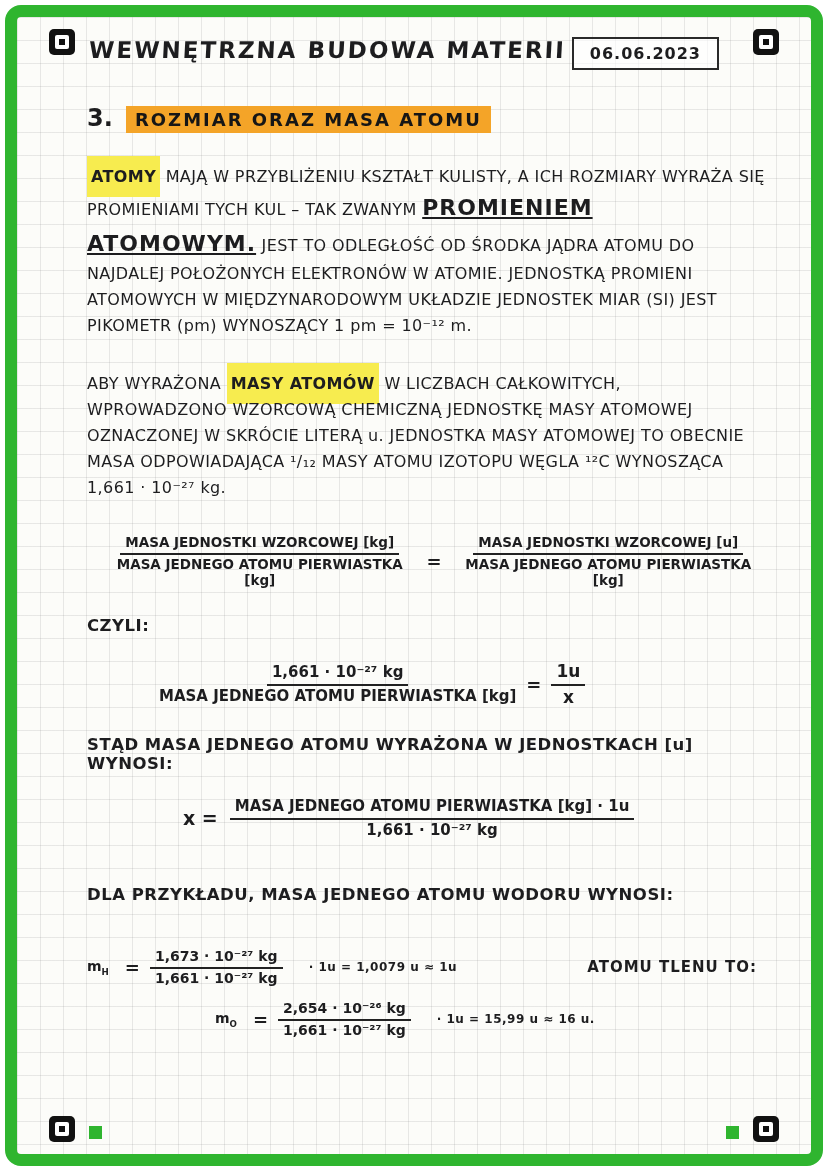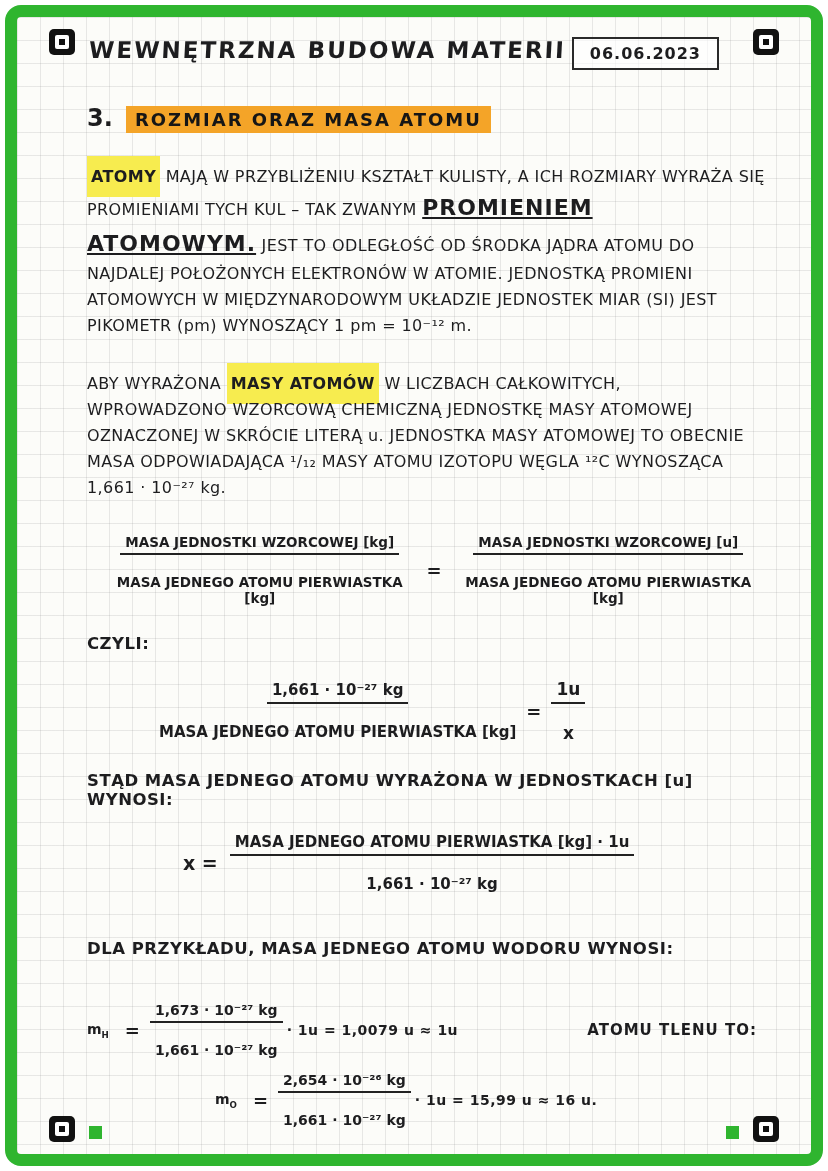--- a/index.html
+++ b/index.html
@@ -62,34 +62,34 @@
   .para {
     margin-top: 32px; max-width: 692px;
     font-size: 16px; line-height: 1.62; letter-spacing: 0.4px; font-weight: 500;
   }
   .hl-y { background: #f7ec4f; font-weight: 700; padding: 11px 4px; }
   .big-term { font-size: 22px; font-weight: 800; letter-spacing: 1px; text-decoration: underline; }
 
   .eq-row { display: flex; align-items: center; margin-top: 26px; font-weight: 600; }
   .fraction { display: inline-flex; flex-direction: column; align-items: center; text-align: center; }
   .fraction .num { border-bottom: 2px solid #222; padding: 0 5px 3px; }
-  .fraction .den { padding-top: 19px; }
+  .fraction .den { padding-top: 1px; }
   .eq-sign { margin: 0 10px; font-size: 18px; font-weight: 700; }
 
   .eq1 { font-size: 13.5px; margin-left: 16px; margin-top: 34px; }
   .label-line { margin-top: 28px; font-size: 16.5px; font-weight: 600; letter-spacing: 0.5px; }
   .eq2 { font-size: 15px; margin-left: 72px; margin-top: 26px; }
   .eq2 .small-frac { font-size: 17px; }
   .eq3 { font-size: 15px; margin-left: 96px; margin-top: 24px; }
   .eq3 .lhs { font-size: 19px; font-weight: 700; margin-right: 12px; }
   .eq4 { font-size: 14px; margin-top: 44px; }
   .eq5 { font-size: 14px; margin-left: 128px; margin-top: 14px; }
   .var { font-size: 14px; font-weight: 700; margin-right: 6px; }
   .var sub { font-size: 0.62em; }
-  .tail { font-size: 14px; font-weight: 700; margin-left: 4px; letter-spacing: 0.5px; }
+  .tail { font-size: 12px; font-weight: 700; margin-left: 26px; letter-spacing: 0.5px; }
   .side-note { margin-left: auto; padding-right: 8px; font-size: 15px; font-weight: 700; letter-spacing: 1px; }
 </style>
 </head>
 <body>
 
 <div class="frame">
 
   <div class="qr tl"></div>
   <div class="qr tr"></div>
   <div class="qr bl"></div>

